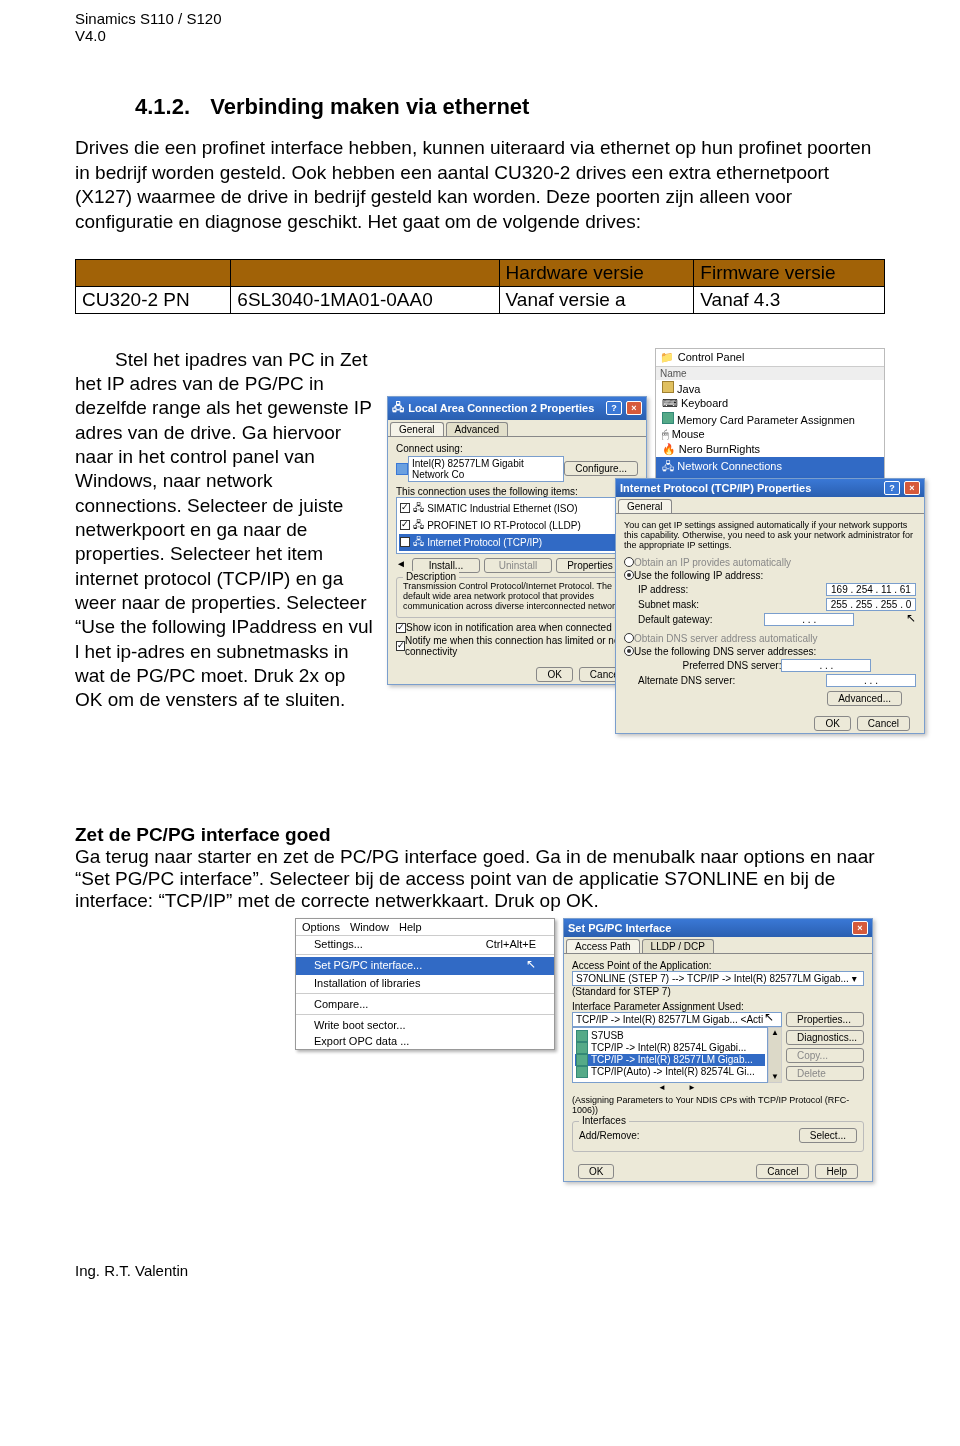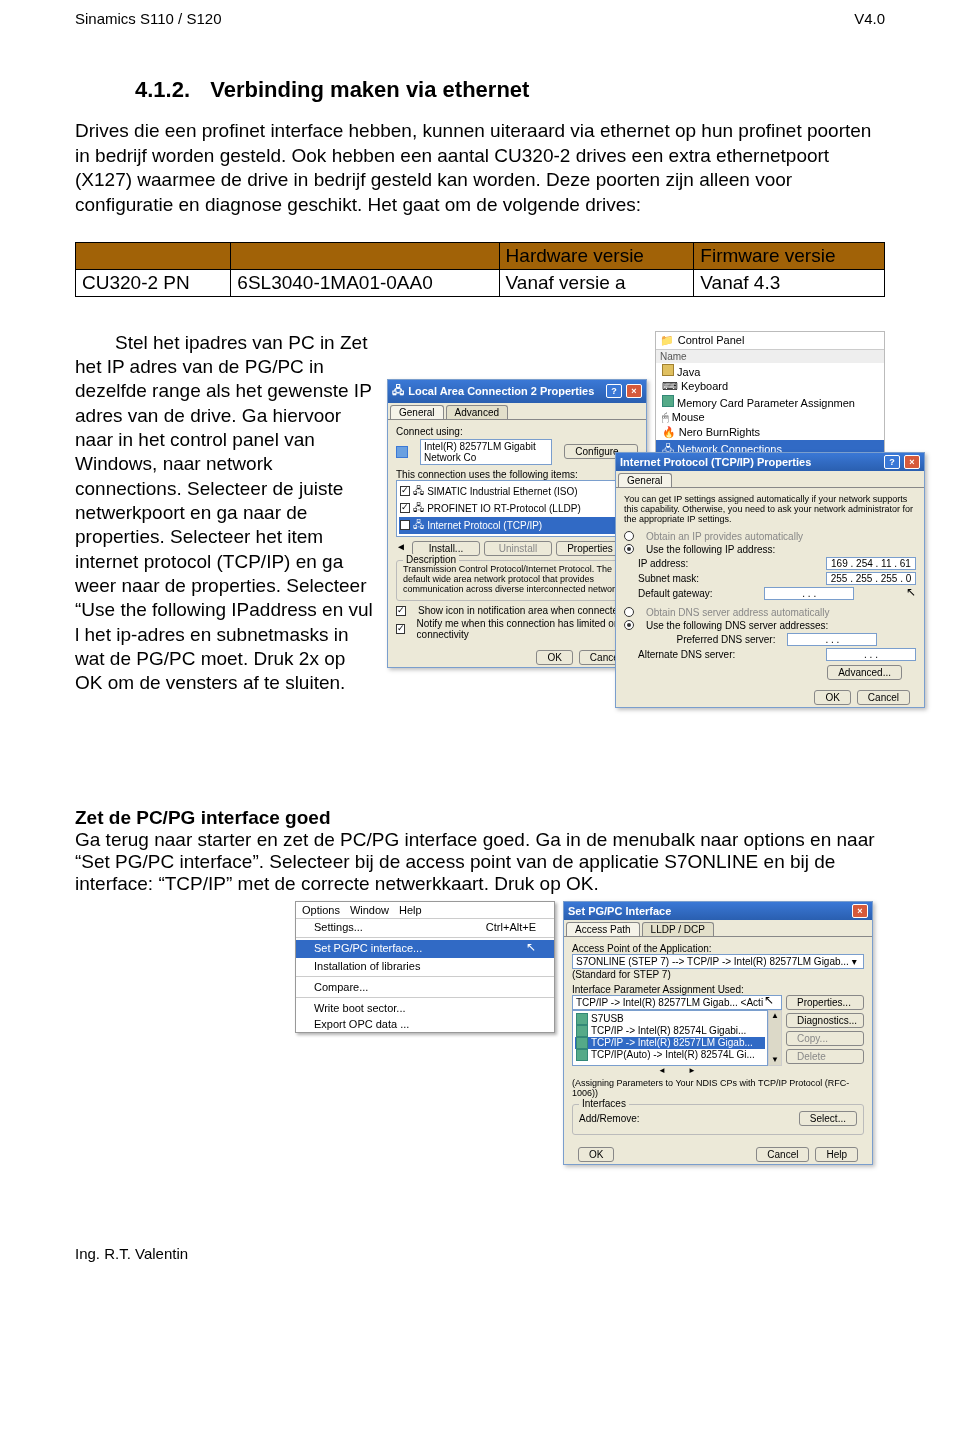--- a/index.html
+++ b/index.html
@@ -1,39 +1,39 @@
 <!DOCTYPE html>
 <html><head>
 <meta charset="utf-8">
 <style>
   * { box-sizing: border-box; }
   body { margin: 0; font-family: Arial, Helvetica, sans-serif; font-size: 19px; color: #000; background: #fff; width: 960px; }
   .page { padding: 10px 75px 40px 75px; position: relative; }
-  .hdr { display: flex; justify-content: space-between; font-size: 15px; margin-bottom: 50px; }
+  .hdr { display: flex; justify-content: space-between; font-size: 15px; margin-bottom: 50px; flex-direction: column; }
   .secnum { font-weight: bold; display: inline-block; width: 130px; padding-left: 60px; font-size: 22px; }
   .sectitle { font-weight: bold; font-size: 22px; }
   p.body { line-height: 1.3; margin: 16px 0 24px 0; }
   table.drives { border-collapse: collapse; width: 100%; font-size: 19px; margin-bottom: 34px; }
   table.drives td, table.drives th { border: 1px solid #000; padding: 2px 6px; text-align: left; font-weight: normal; }
   table.drives th { background: #a16207; }
   .twocol { display: flex; gap: 12px; align-items: flex-start; }
   .leftcol { width: 300px; font-size: 19px; line-height: 1.28; }
   .leftcol .subhead { font-weight: normal; margin-left: 40px; }
   .imgstack { flex: 1; display: flex; flex-direction: column; gap: 0; }
   
   .win { border: 1px solid #7a9ecd; background: #ece9d8; font-family: Tahoma, sans-serif; font-size: 10px; color: #000; box-shadow: 2px 2px 4px rgba(0,0,0,.25); }
   .titlebar { background: linear-gradient(#3a78d6,#2a5fb0); color: #fff; padding: 2px 4px; display: flex; align-items: center; gap: 4px; font-weight: bold; font-size: 11px; }
   .titlebar .spacer { flex: 1; }
   .tb-btn { width: 16px; height: 14px; border: 1px solid #fff; border-radius: 2px; background: #d65a3b; display: flex; align-items: center; justify-content: center; font-size: 9px; }
   .tb-btn.help { background: #3a78d6; }
   .tabrow { display: flex; border-bottom: 1px solid #888; padding: 2px 2px 0 2px; gap: 2px; }
   .tab { border: 1px solid #888; border-bottom: none; padding: 1px 8px; background: #f5f3e9; font-size: 10px; border-radius: 3px 3px 0 0; }
   .tab.inactive { background: #e2dfca; }
   .inner { padding: 6px 8px; }
-  .field { display: flex; align-items: center; gap: 12px; margin: 2px 0; }
+  .field { display: flex; align-items: center; gap: 0; margin: 2px 0; }
   .txtbox { border: 1px solid #7a9ecd; background: #fff; padding: 1px 3px; font-size: 10px; min-width: 110px; display: inline-block; }
   .btn { border: 1px solid #888; background: #ece9d8; padding: 1px 10px; border-radius: 3px; font-size: 10px; }
   .listbox { border: 1px solid #7a9ecd; background: #fff; padding: 2px; font-size: 10px; }
   .listbox .row { display: flex; align-items: center; gap: 3px; padding: 0 1px; }
   .listbox .row.sel { background: #316ac5; color: #fff; }
   .chk { width: 10px; height: 10px; border: 1px solid #333; display: inline-block; background: #fff; position: relative; }
   .chk::after { content: "✓"; font-size: 9px; position: absolute; top: -2px; left: 0; }
   .radio { width: 10px; height: 10px; border: 1px solid #333; border-radius: 50%; display: inline-block; background: #fff; position: relative; }
   .radio.on::after { content: ""; width: 4px; height: 4px; background: #333; border-radius: 50%; position: absolute; left: 2px; top: 2px; }
   .groupbox { border: 1px solid #bbb; border-radius: 3px; padding: 4px 6px 6px 6px; margin: 4px 0; position: relative; }
@@ -182,21 +182,21 @@
               <span class="chk"></span>
               <span>Notify me when this connection has limited or no connectivity</span>
             </div>
         </div>
         <div class="btnrow">
           <span class="btn">OK</span>
           <span class="btn">Cancel</span>
         </div>
       </div>
 
-      <div class="win abs" style="top:121px;right:-40px;width:310px;">
+      <div class="win abs" style="top:130px;right:-40px;width:310px;">
         <div class="titlebar">
           <span>Internet Protocol (TCP/IP) Properties</span>
           <span class="spacer"></span>
           <span class="tb-btn help">?</span>
           <span class="tb-btn">×</span>
         </div>
         <div class="tabrow">
             <span class="tab">General</span>
           </div>
         <div class="inner">

